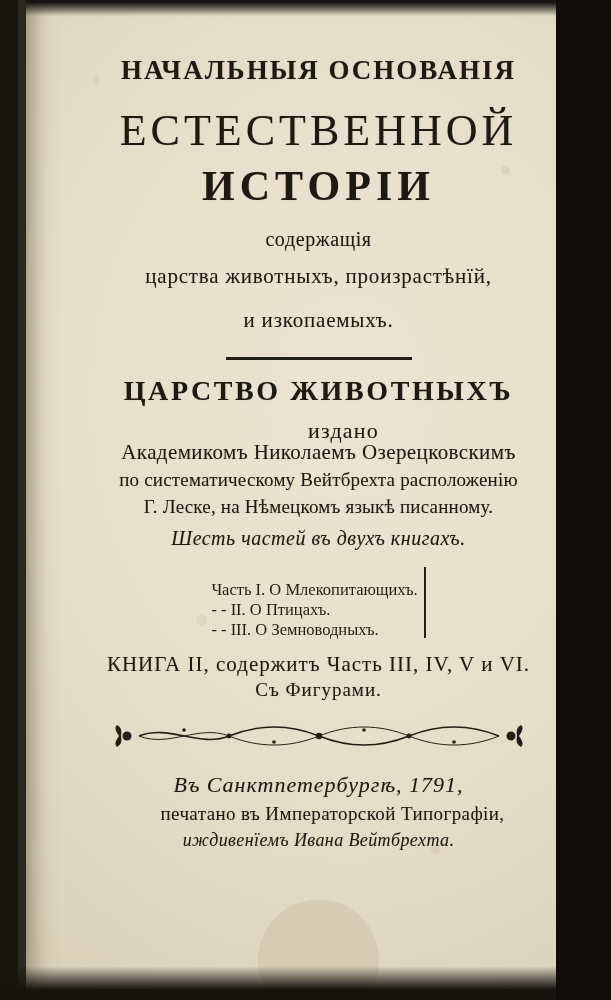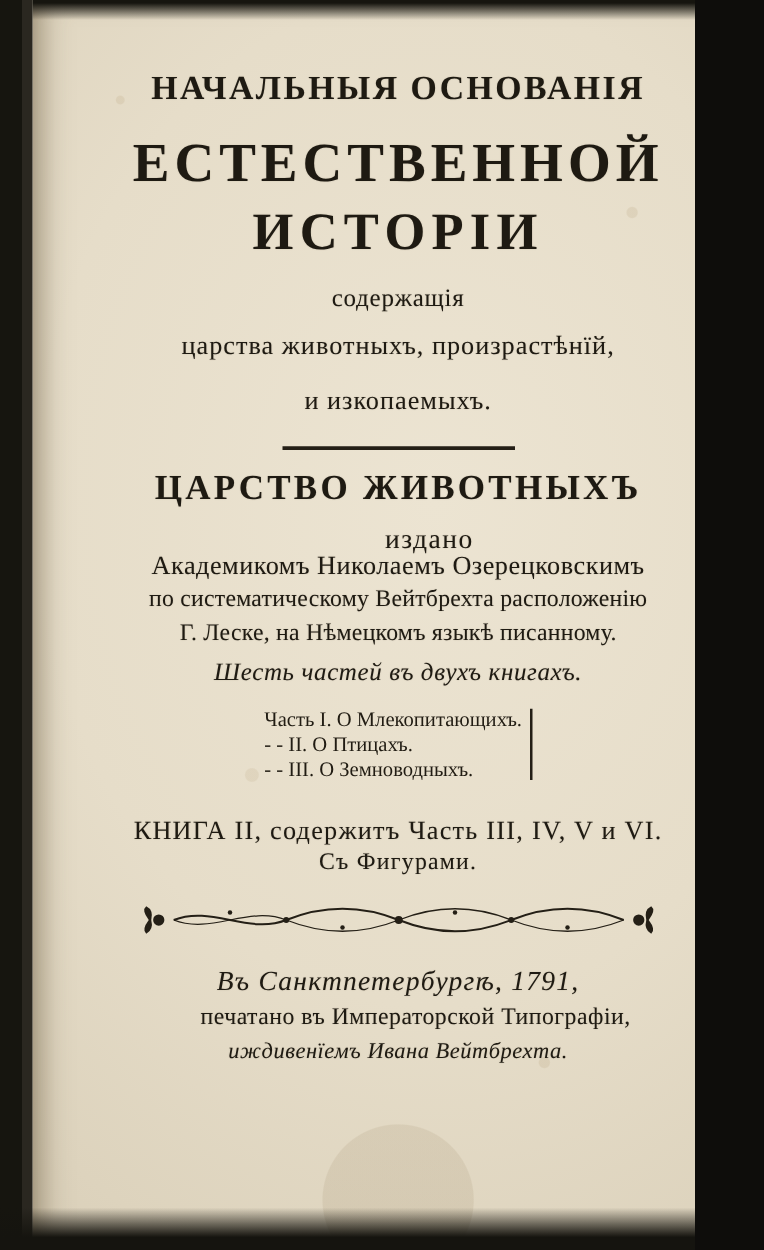--- a/index.html
+++ b/index.html
@@ -82,21 +82,21 @@
   .t-title1 {
     top: 55px;
     font-size: 27px;
     letter-spacing: 2.0px;
     font-weight: 600;
   }
   .t-title2 {
     top: 105px;
     font-size: 44px;
     letter-spacing: 4px;
-    font-weight: 700;
+    font-weight: 400;
   }
   .t-title3 {
     top: 162px;
     font-size: 42px;
     letter-spacing: 5px;
     font-weight: 700;
   }
   .t-sub1 {
     top: 228px;
     font-size: 20px;
@@ -163,20 +163,21 @@
     left: 0;
     width: 100%;
     display: flex;
     justify-content: center;
     font-size: 16.5px;
     line-height: 20px;
   }
   .toc-col {
     text-align: left;
     white-space: nowrap;
+    margin-top: 14px;
   }
   .toc-col.right {
     text-align: right;
     padding-left: 6px;
   }
   .toc-col.left {
     padding-right: 6px;
   }
   .toc-sep {
     width: 2px;

